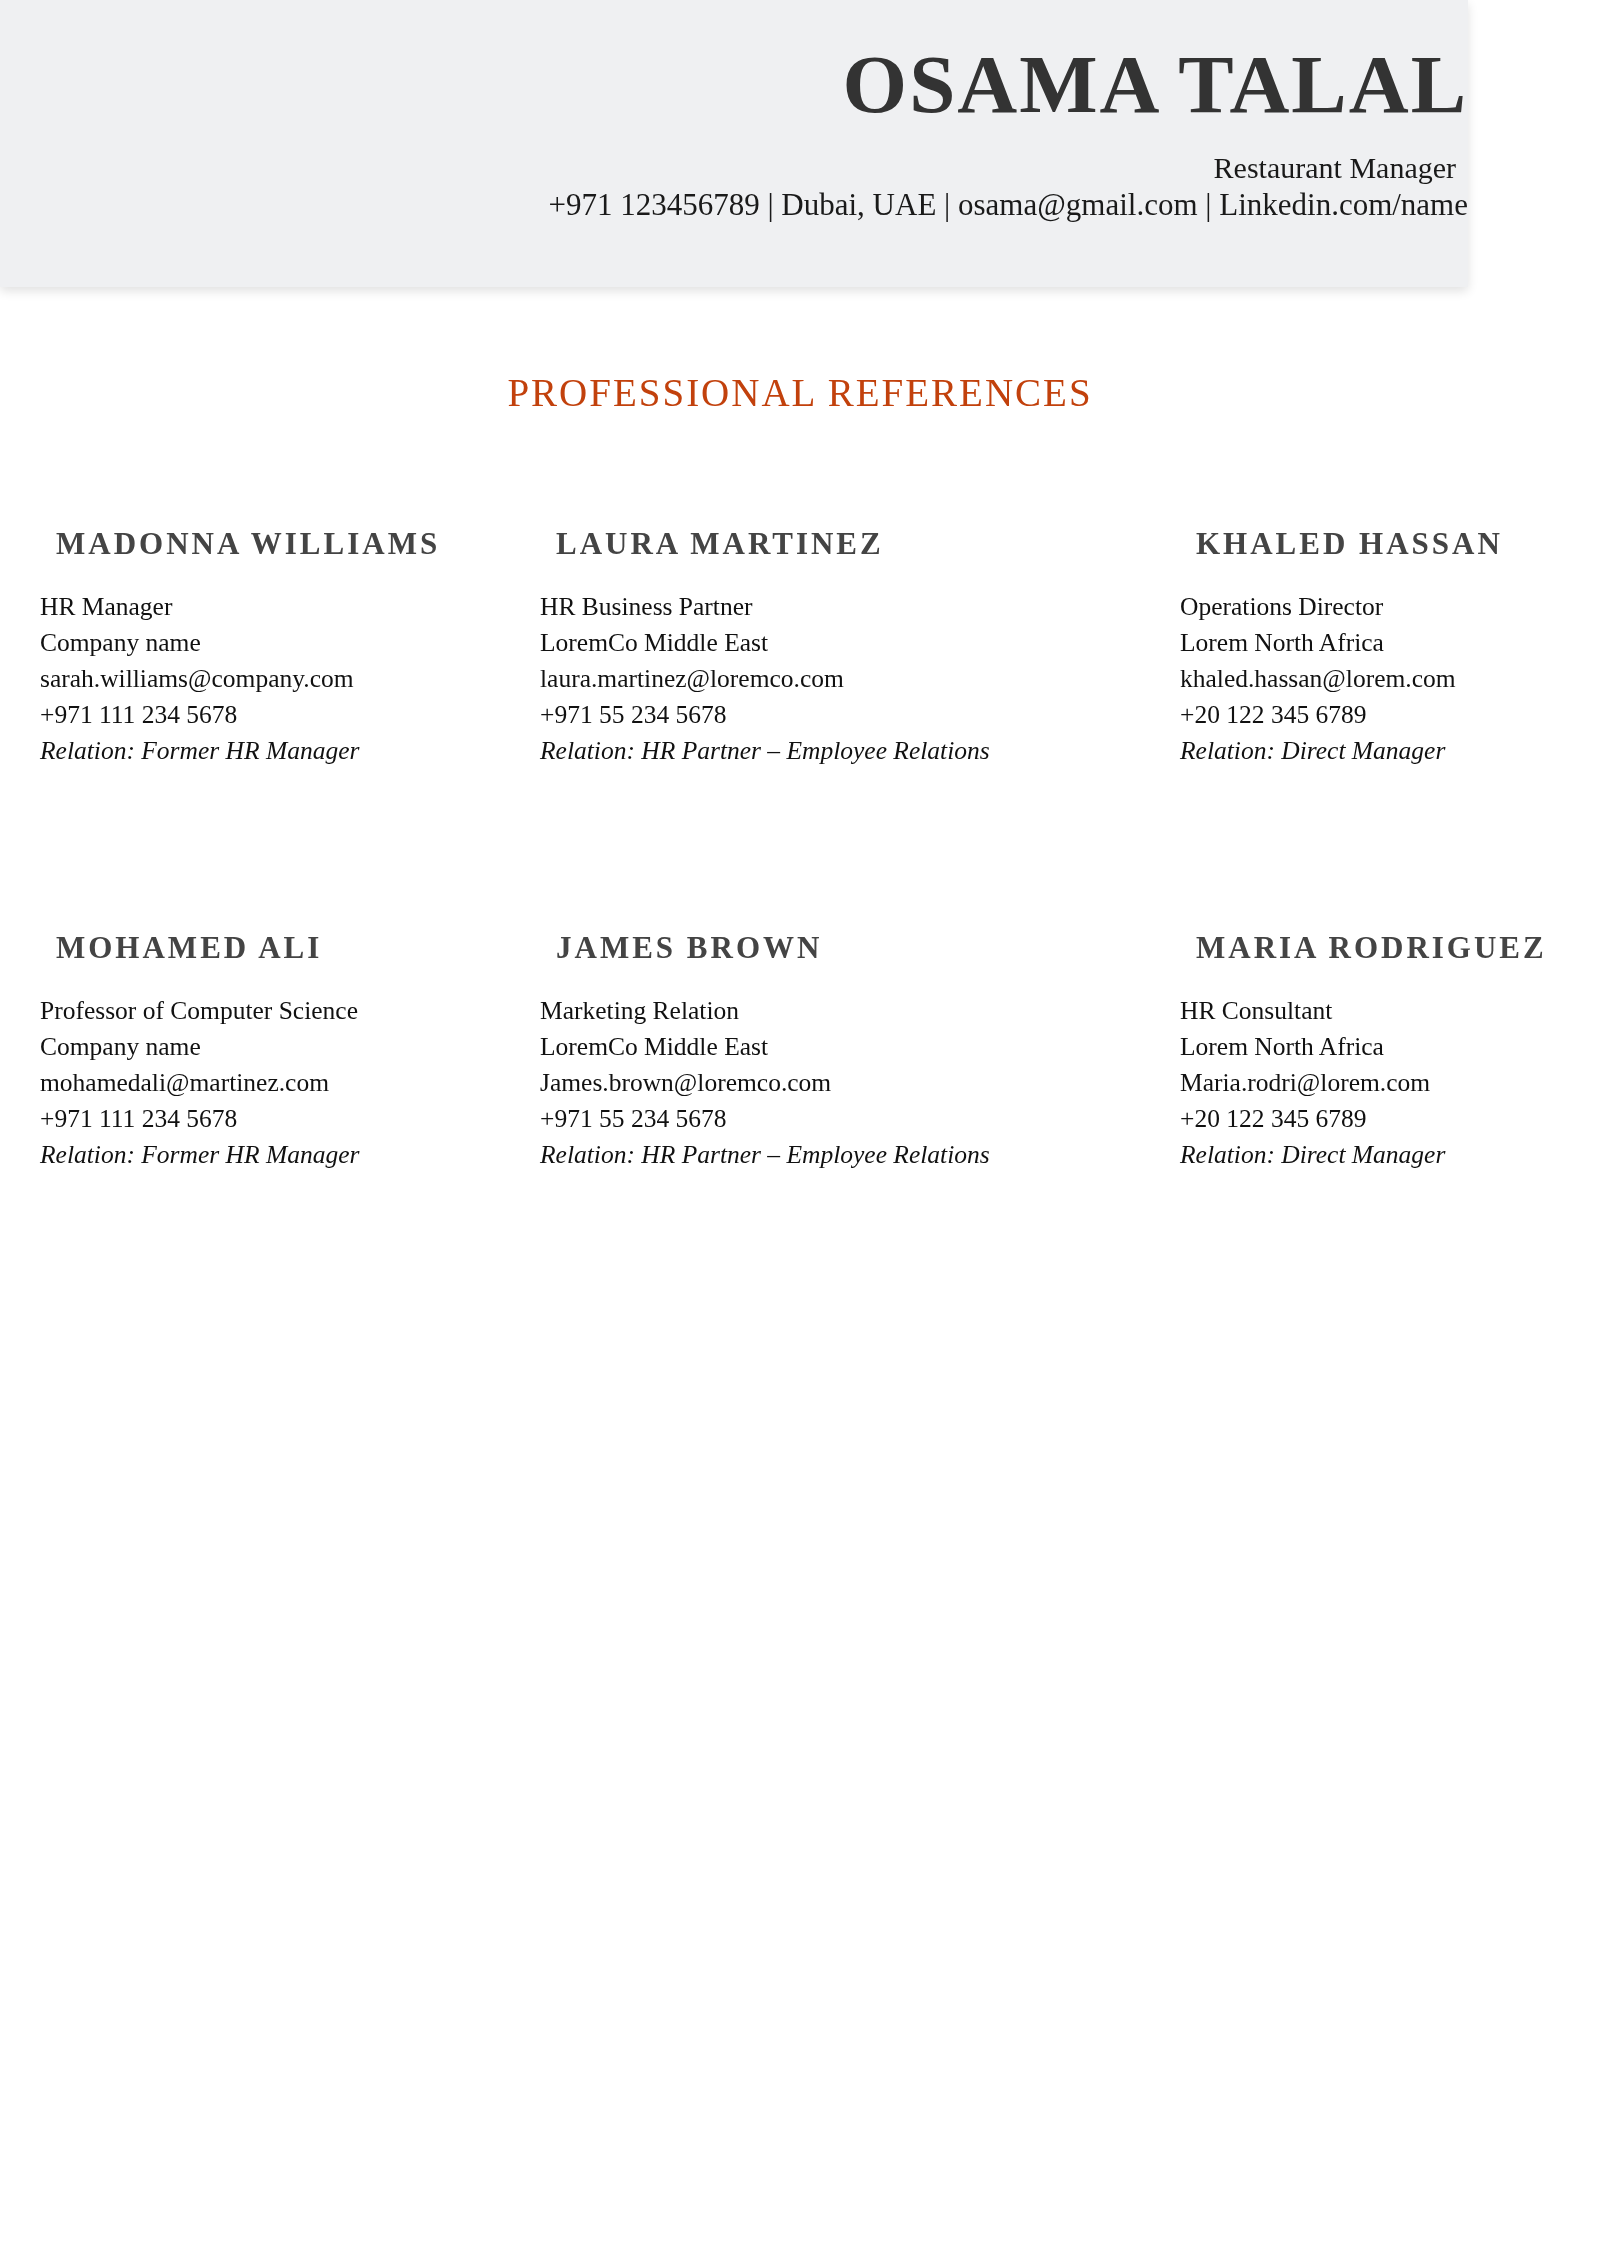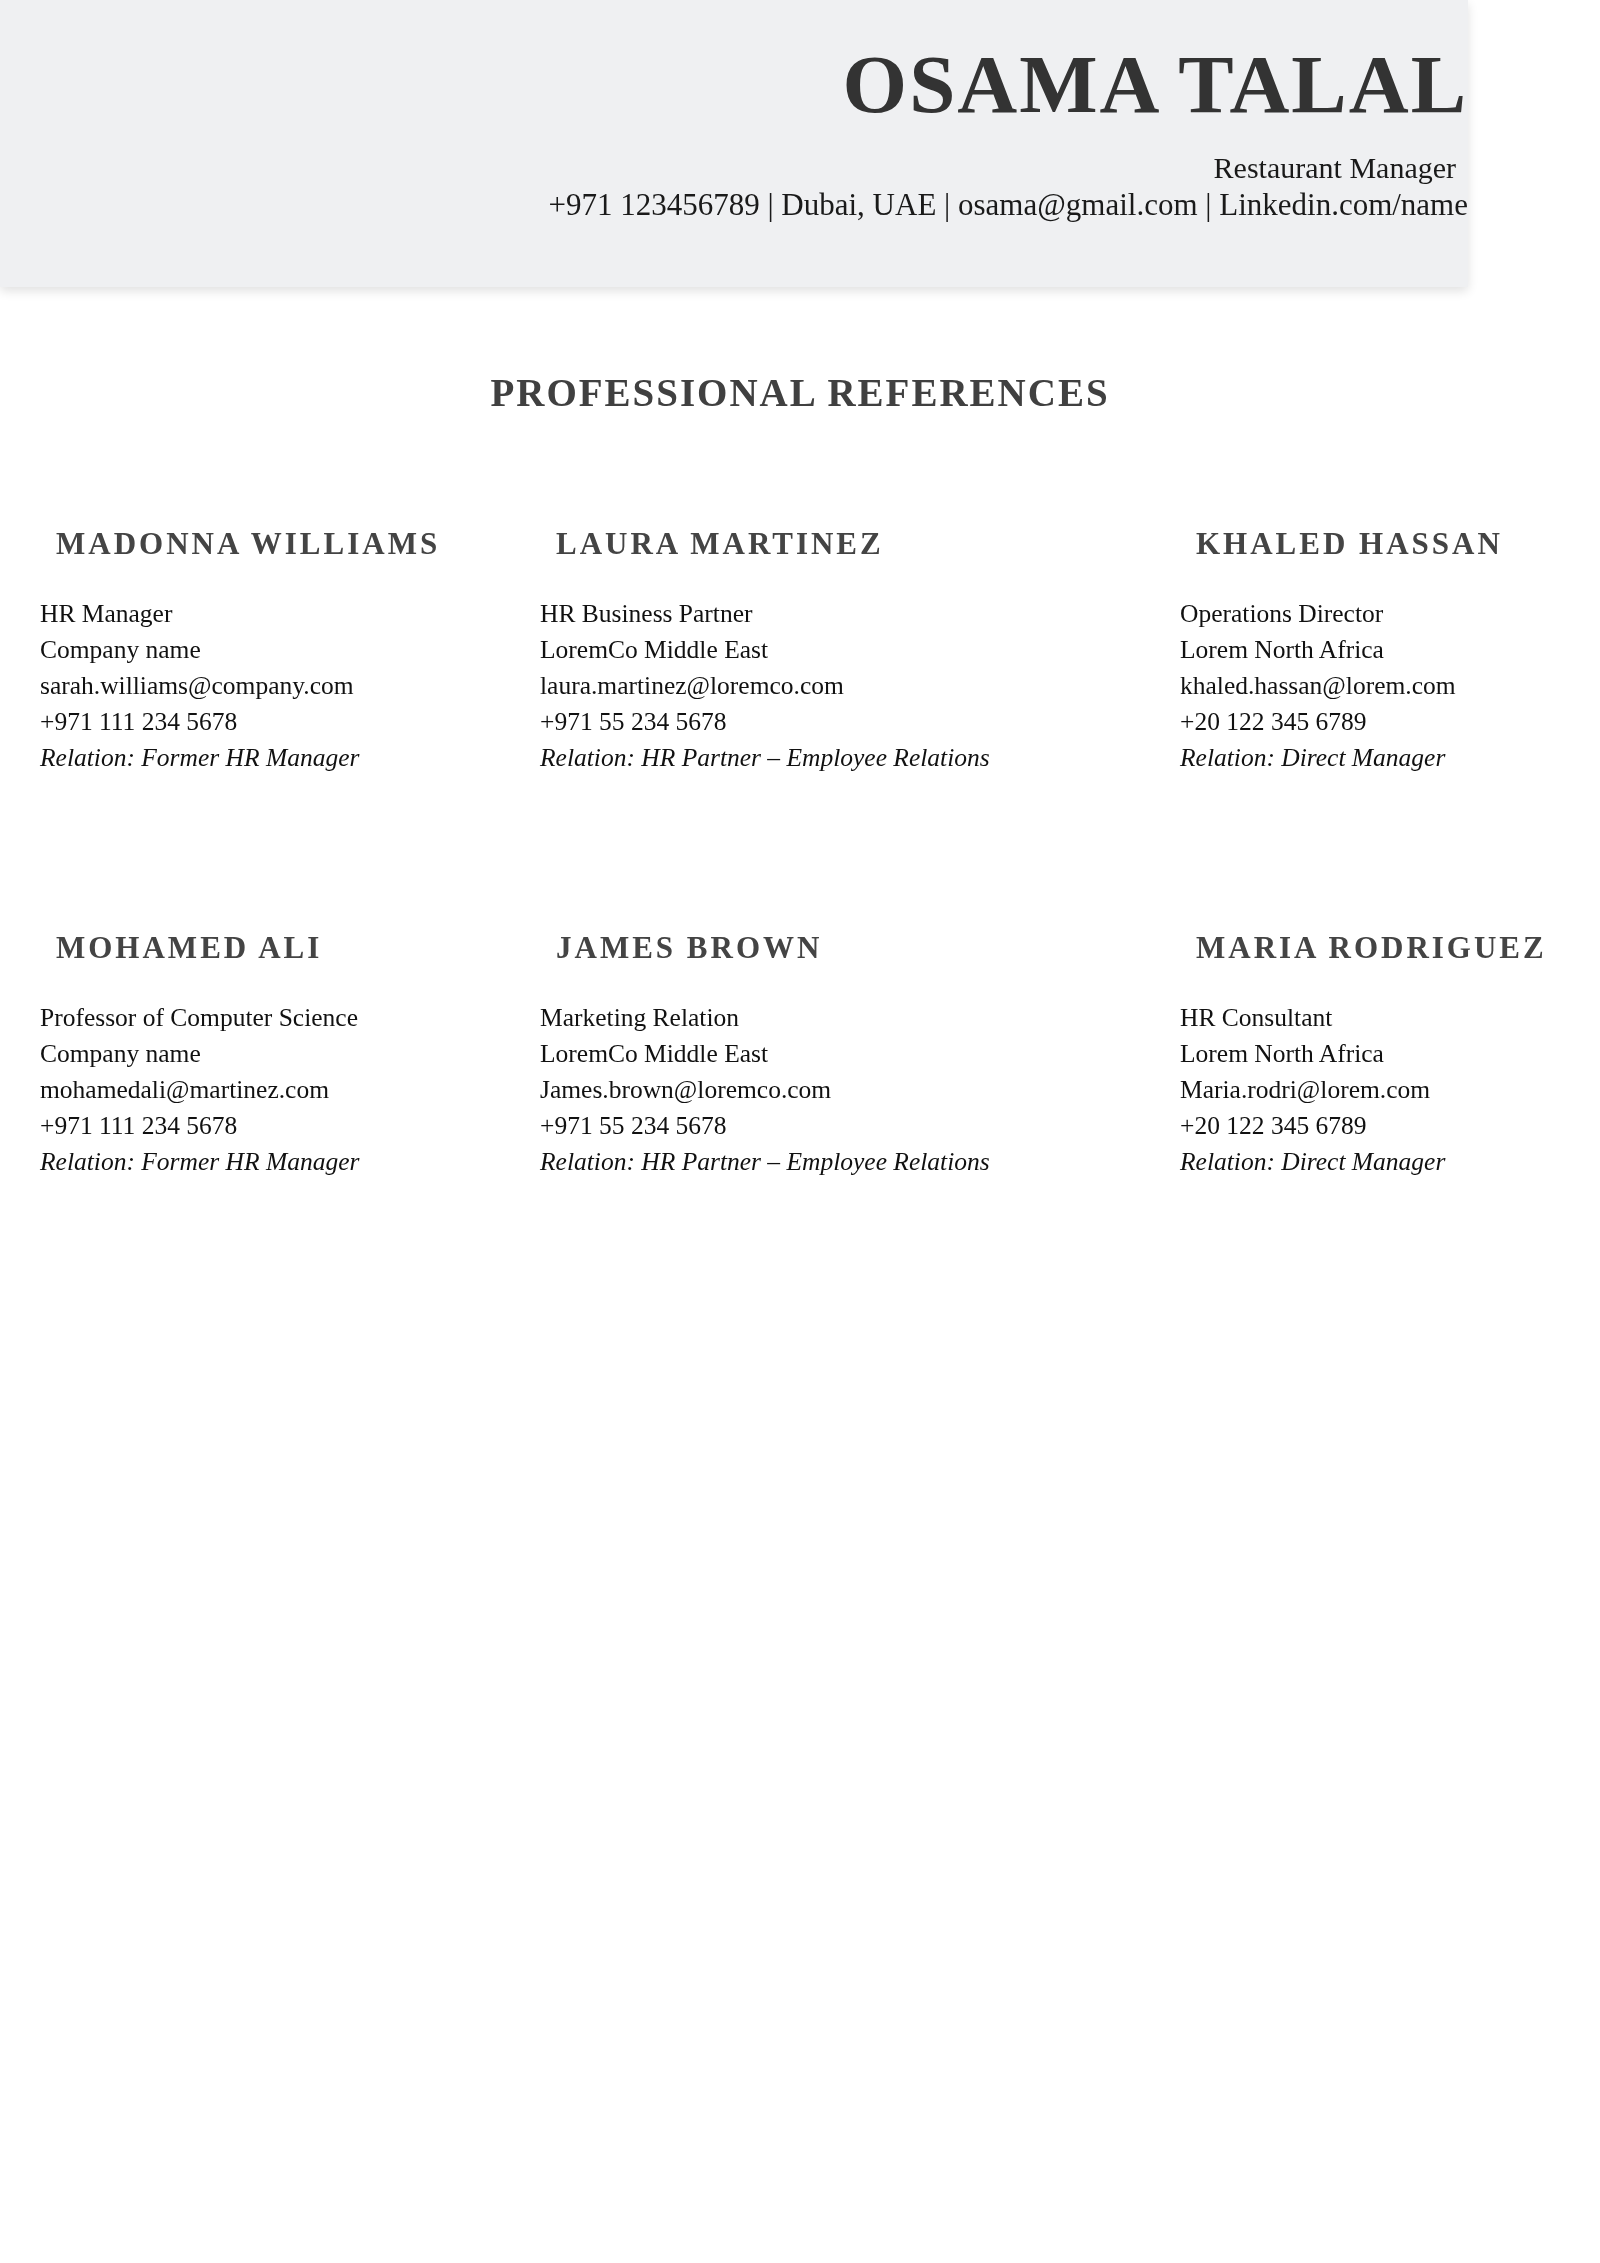--- a/index.html
+++ b/index.html
@@ -53,41 +53,41 @@
     color: #1a1a1a;
     white-space: nowrap;
   }
   .section-title {
     position: absolute;
     left: 0; right: 0;
     top: 368px;
     text-align: center;
     font-size: 39px;
     line-height: 50px;
-    color: #404040;
+    color: #c2410c;
     letter-spacing: 2px;
-    font-weight: bold;
+    font-weight: normal;
     margin: 0;
     white-space: nowrap;
   }
   .ref {
     position: absolute;
     width: 480px;
   }
   .ref .ref-name {
     font-size: 31px;
     line-height: 40px;
     font-weight: bold;
     color: #444444;
     letter-spacing: 3px;
     margin: 16px;
     white-space: nowrap;
   }
   .ref .ref-lines {
-    margin-top: 32px;
+    margin-top: 25px;
   }
   .ref .line {
     font-size: 25.5px;
     line-height: 36px;
     color: #111111;
     white-space: nowrap;
   }
   .ref .line.relation {
     font-style: italic;
   }

